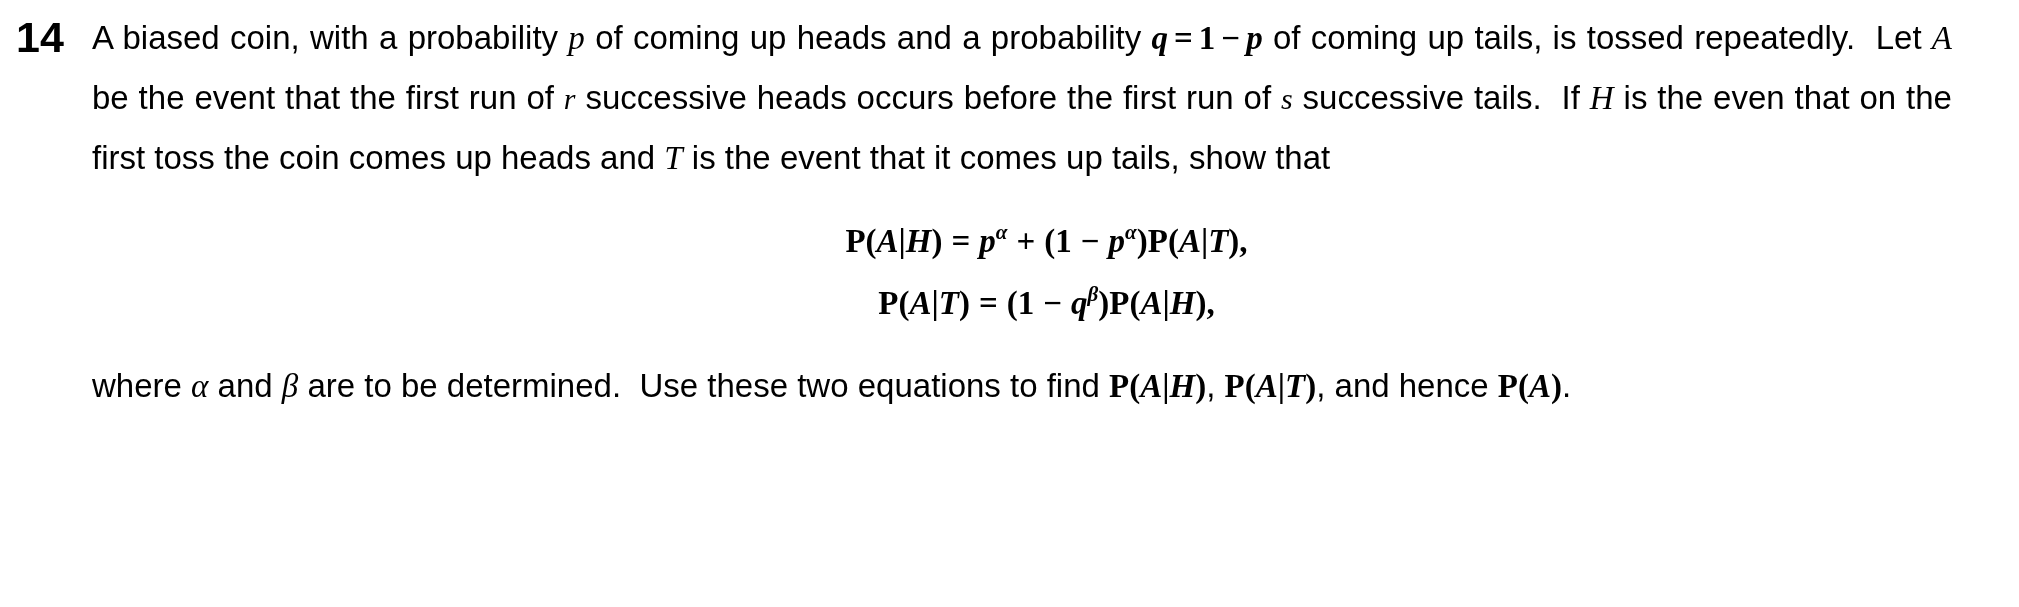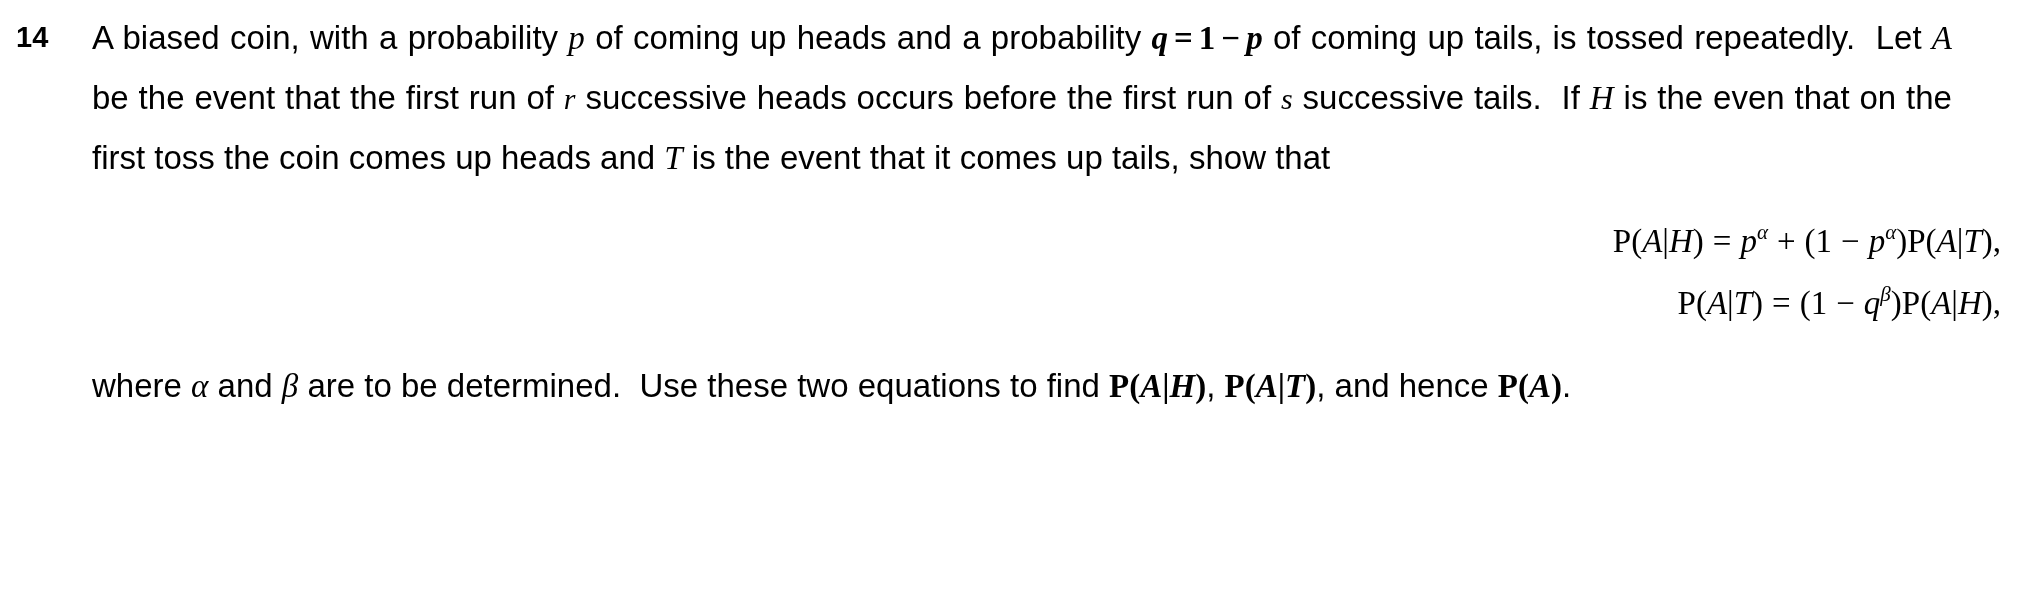--- a/index.html
+++ b/index.html
@@ -25,21 +25,21 @@
     display: flex;
     align-items: flex-start;
   }
   .qnum {
     width: 92px;
     flex: 0 0 92px;
     text-align: left;
     padding-left: 16px;
     box-sizing: border-box;
     font-weight: bold;
-    font-size: 29px;
+    font-size: 43px;
     line-height: 59px;
   }
   .body {
     flex: 1 1 auto;
     padding-right: 18px;
     box-sizing: border-box;
   }
   .para {
     font-size: 33px;
     line-height: 59px;
@@ -66,21 +66,22 @@
   }
   sup.exp {
     font-family: "Liberation Serif", serif;
     font-style: italic;
     font-size: 21px;
     vertical-align: super;
     line-height: 0;
   }
   .equations {
     margin: 22px 0 10px 0;
-    text-align: right;
+    text-align: center;
+    font-weight: bold;
   }
   .eqline {
     font-family: "Liberation Serif", serif;
     font-size: 36px;
     line-height: 61px;
     white-space: nowrap;
   }
   .eqline .op {
     padding: 0 9px;
   }

